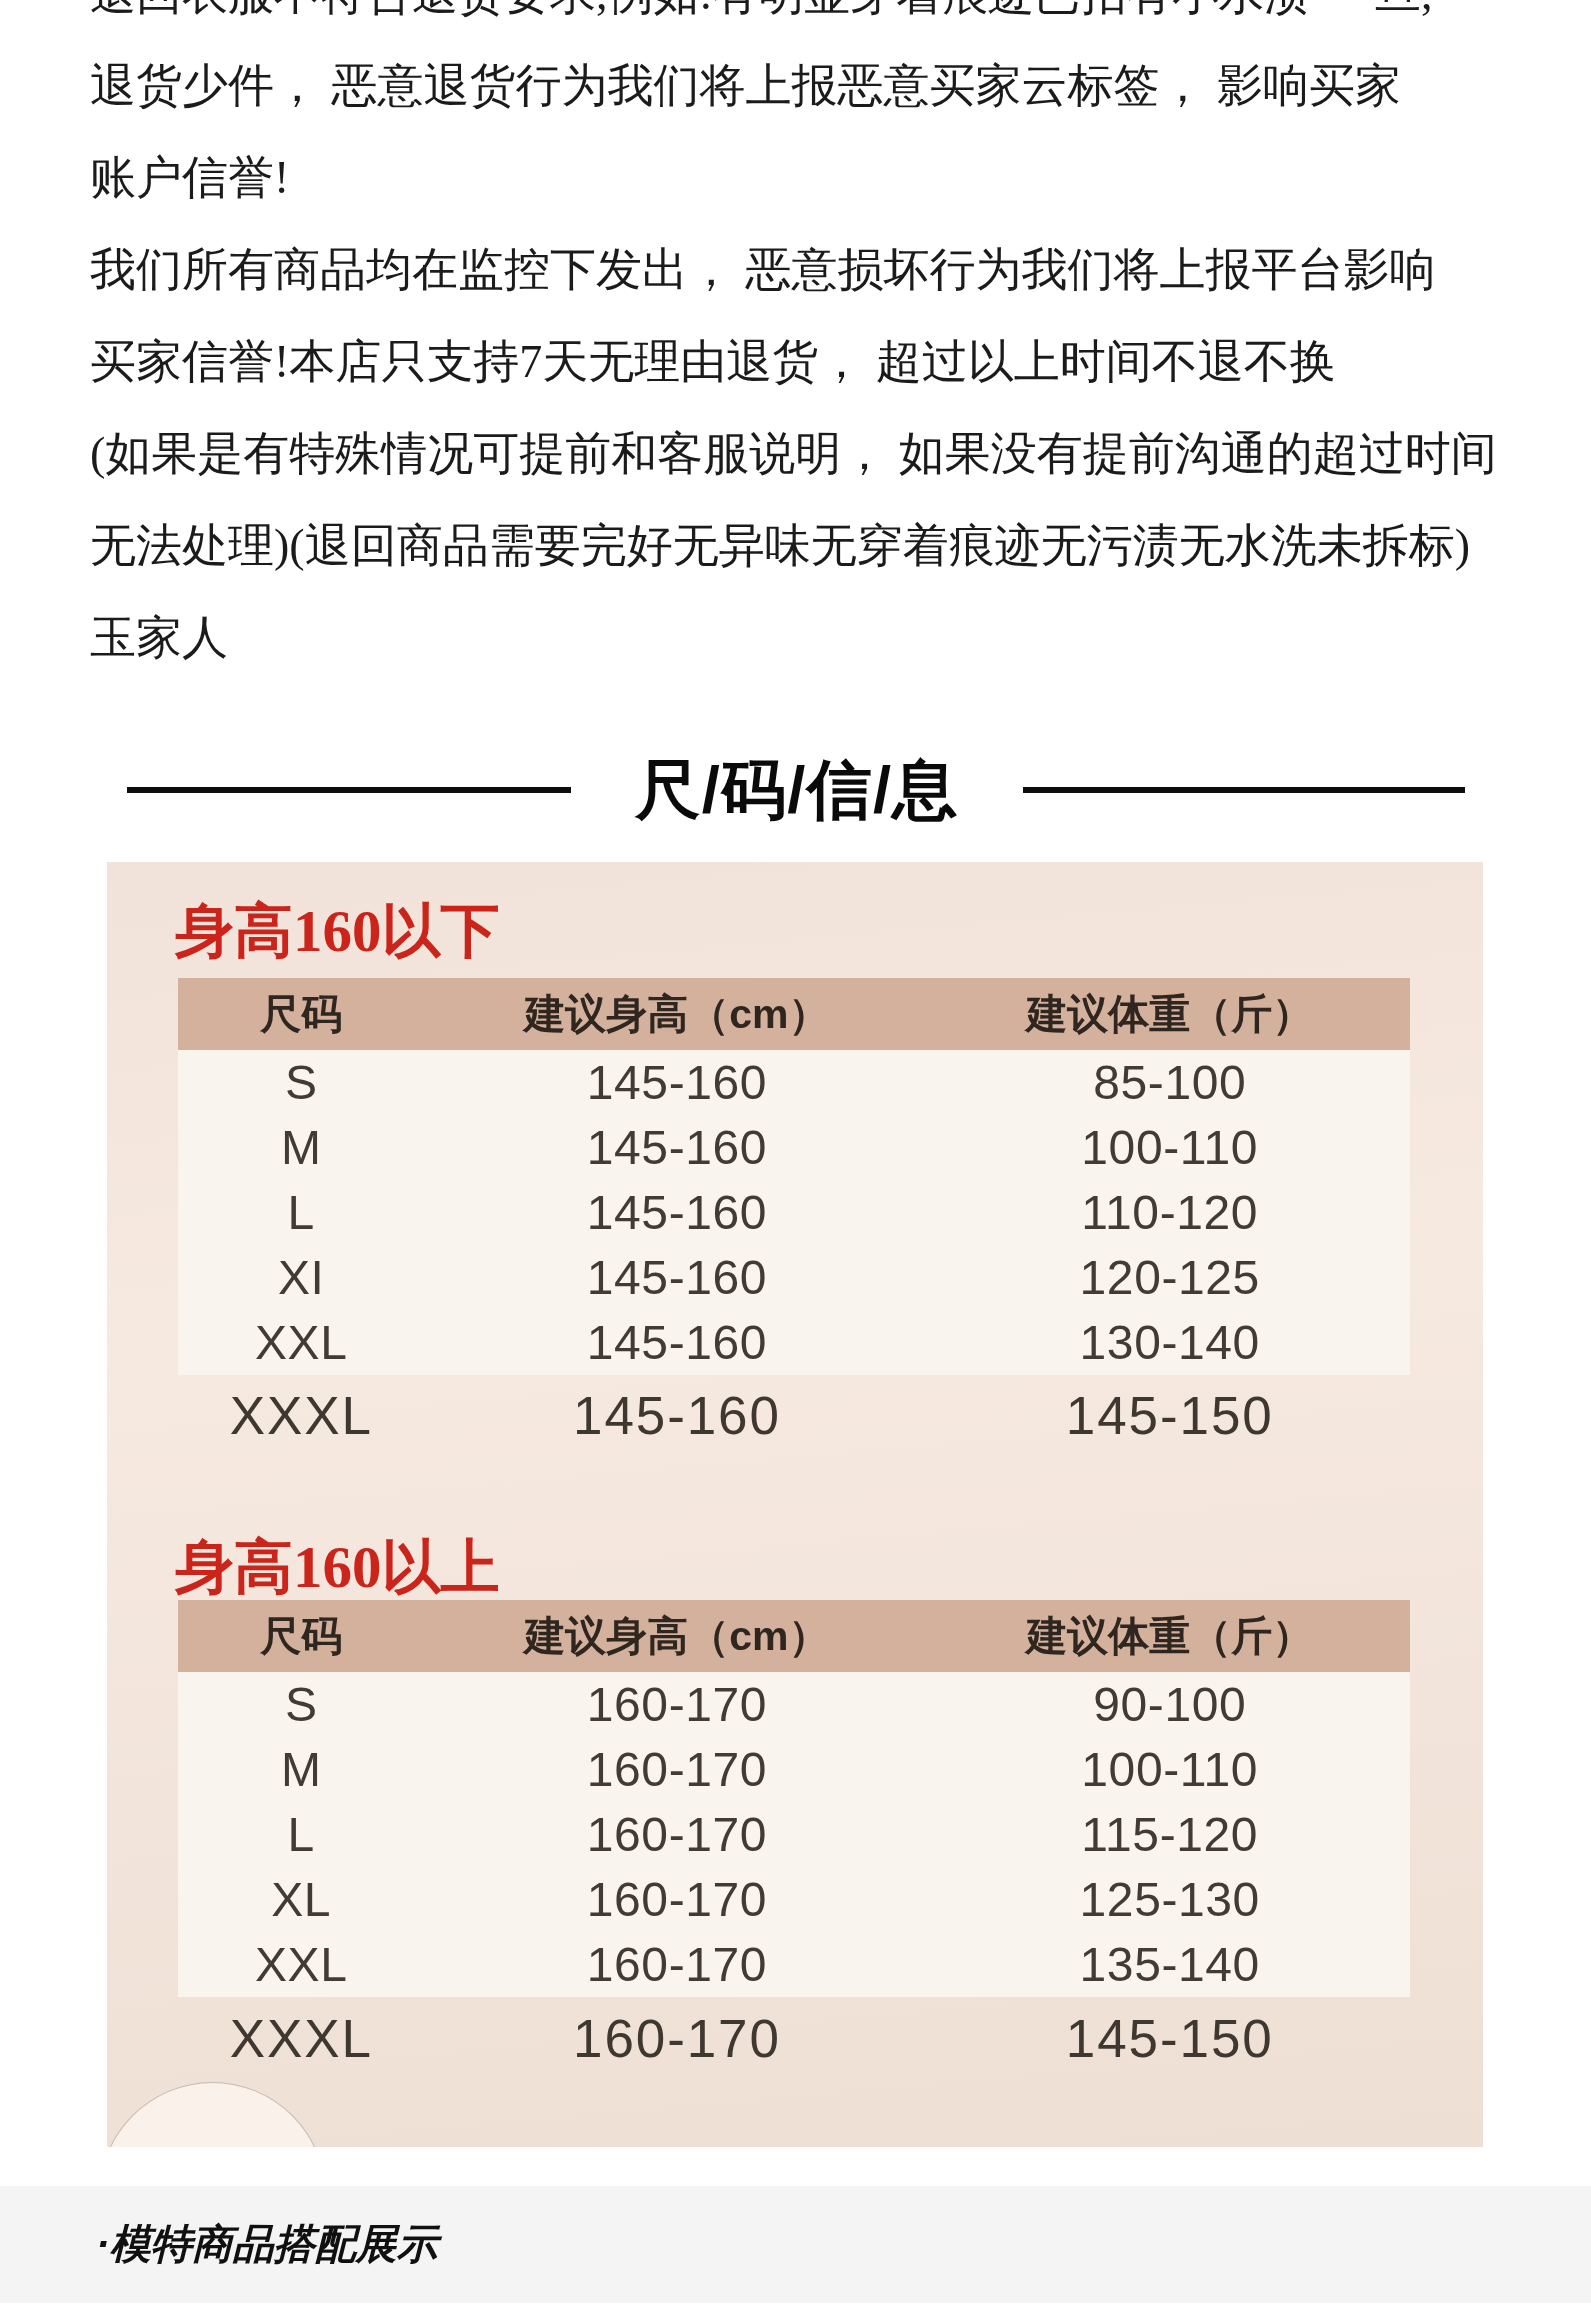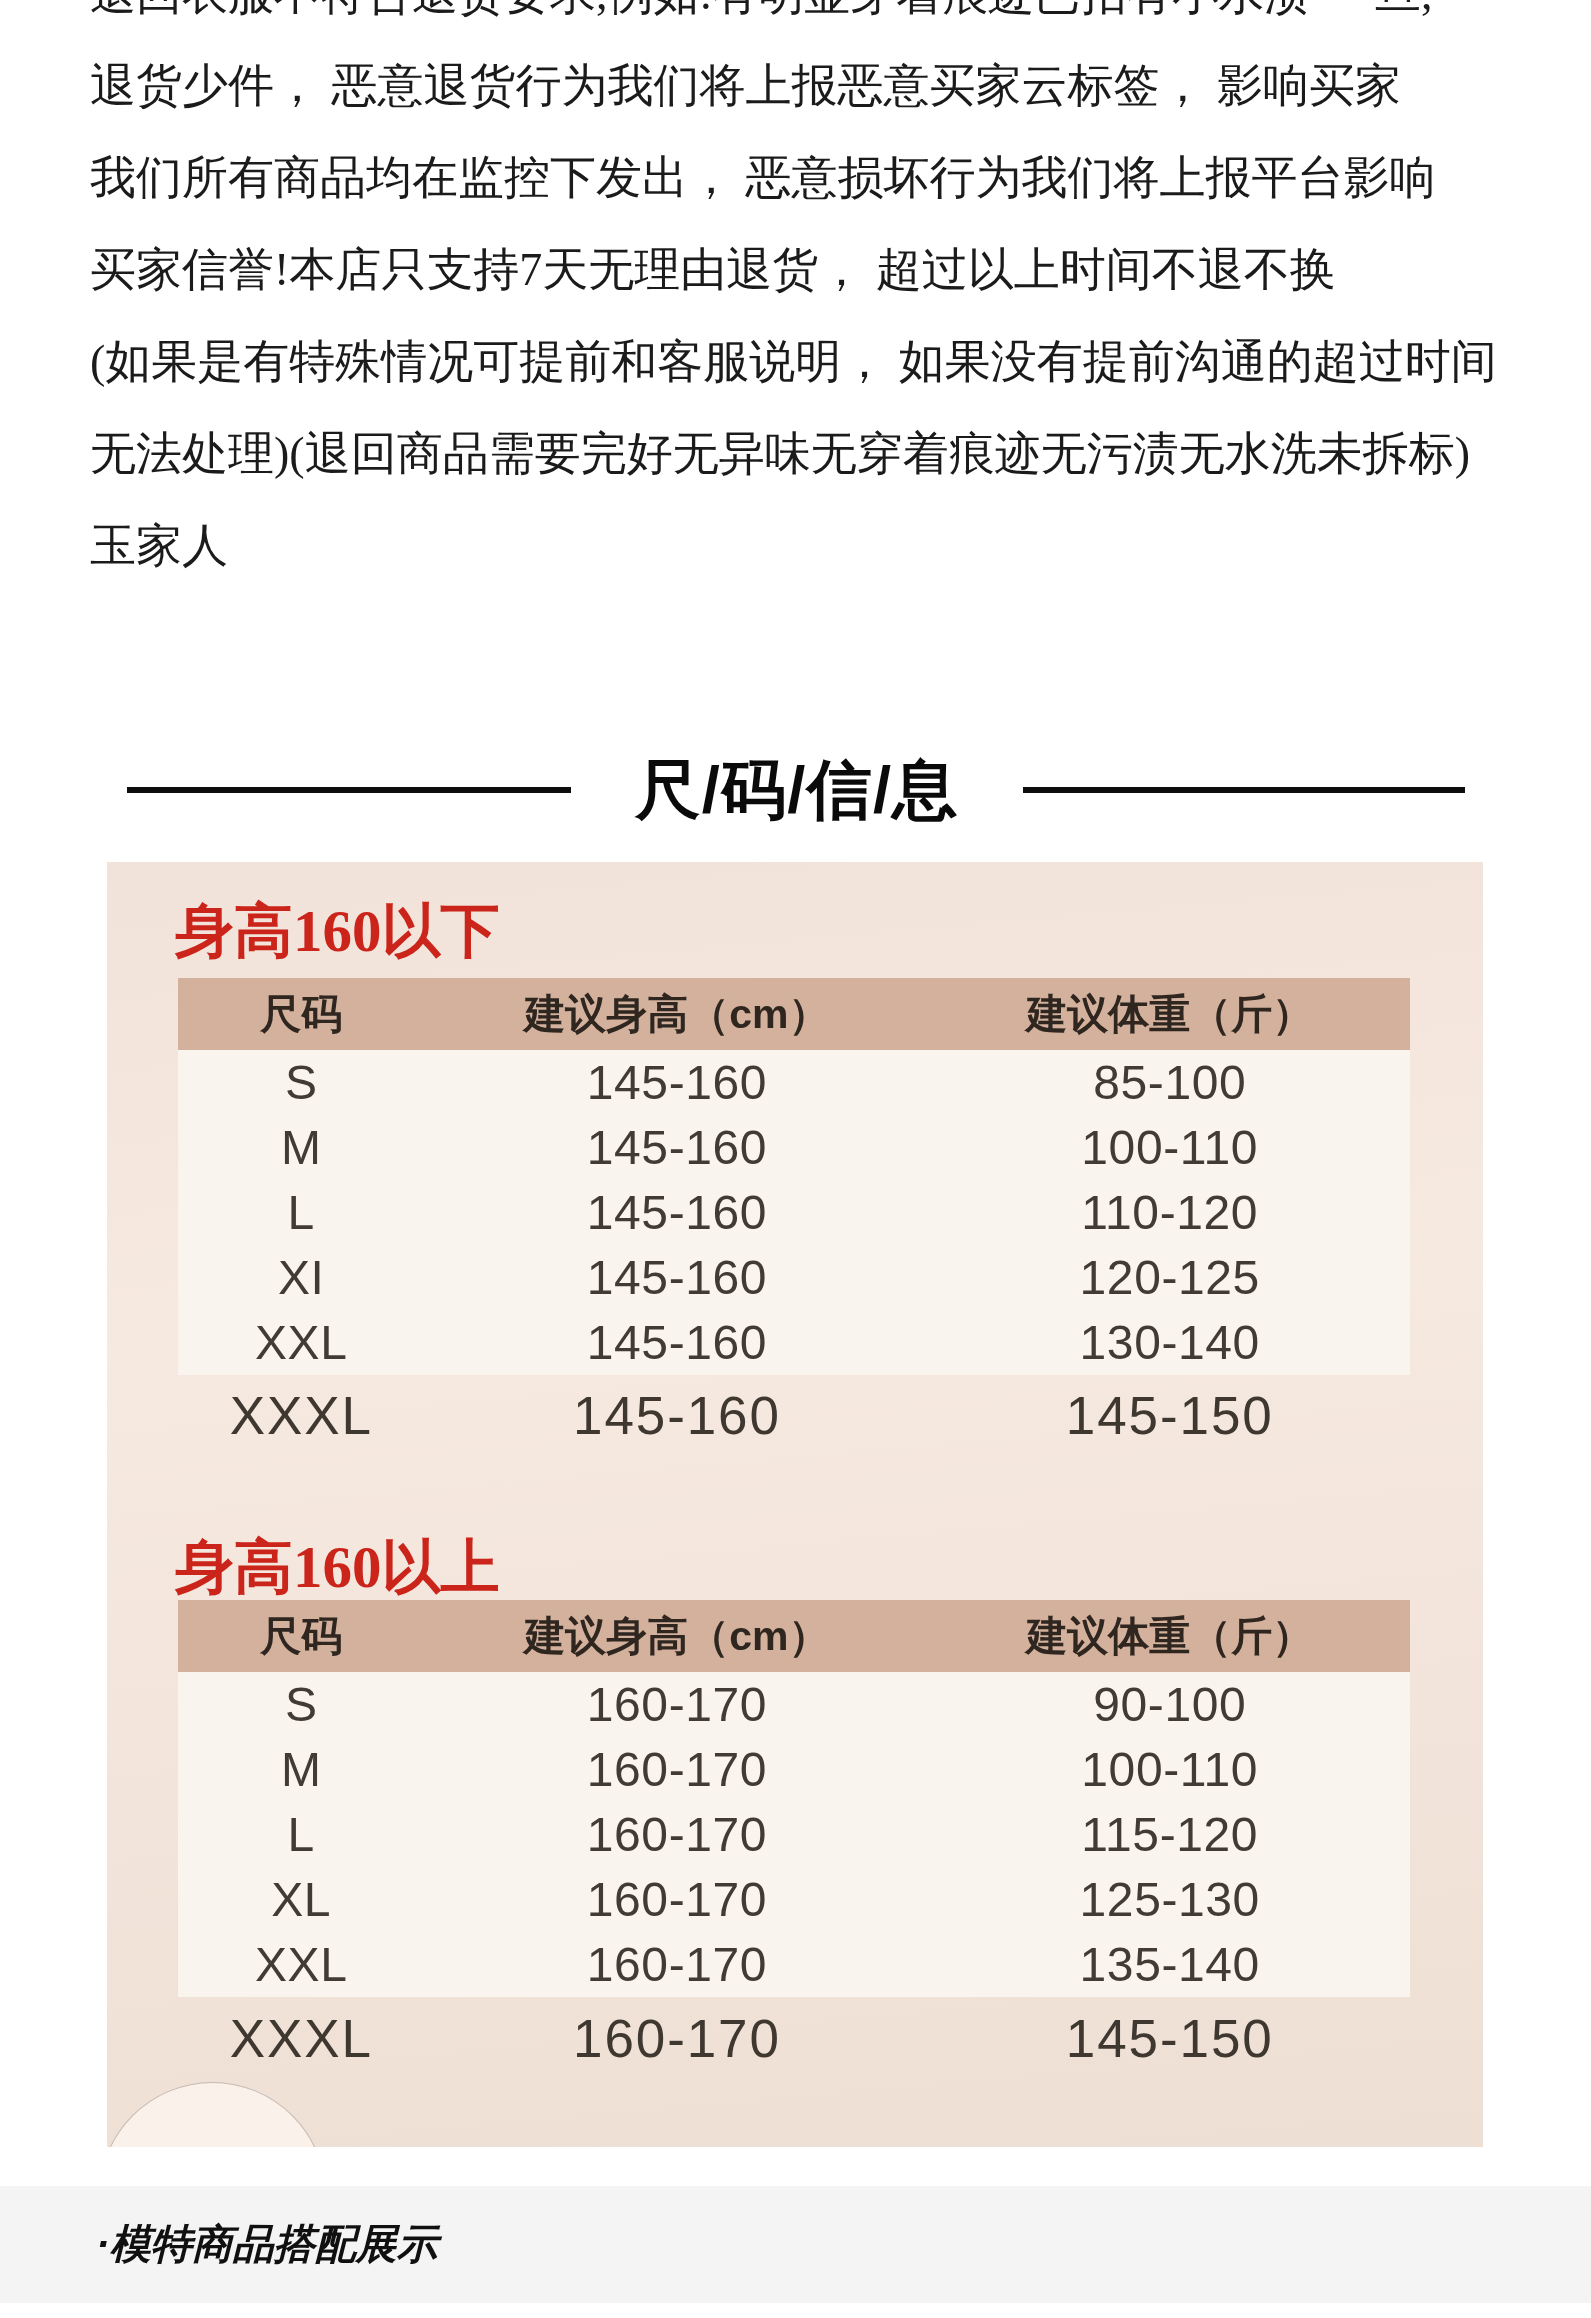--- a/index.html
+++ b/index.html
@@ -86,20 +86,21 @@
   }
 </style>
 </head>
 <body>
 
 <div class="page">
 
   <div class="policy">
     <div class="pline">退回衣服不符合退货要求,例如:有明显穿着痕迹已拍有小水渍"一旦,</div>
     <div class="pline">退货少件， 恶意退货行为我们将上报恶意买家云标签， 影响买家</div>
+    <div class="pline">账户信誉!</div>
     <div class="pline">我们所有商品均在监控下发出， 恶意损坏行为我们将上报平台影响</div>
     <div class="pline">买家信誉!本店只支持7天无理由退货， 超过以上时间不退不换</div>
     <div class="pline">(如果是有特殊情况可提前和客服说明， 如果没有提前沟通的超过时间</div>
     <div class="pline">无法处理)(退回商品需要完好无异味无穿着痕迹无污渍无水洗未拆标)</div>
     <div class="pline">玉家人</div>
   </div>
 
   <div class="divider">
     <div class="rule left"></div>
     <div class="title">尺/码/信/息</div>

